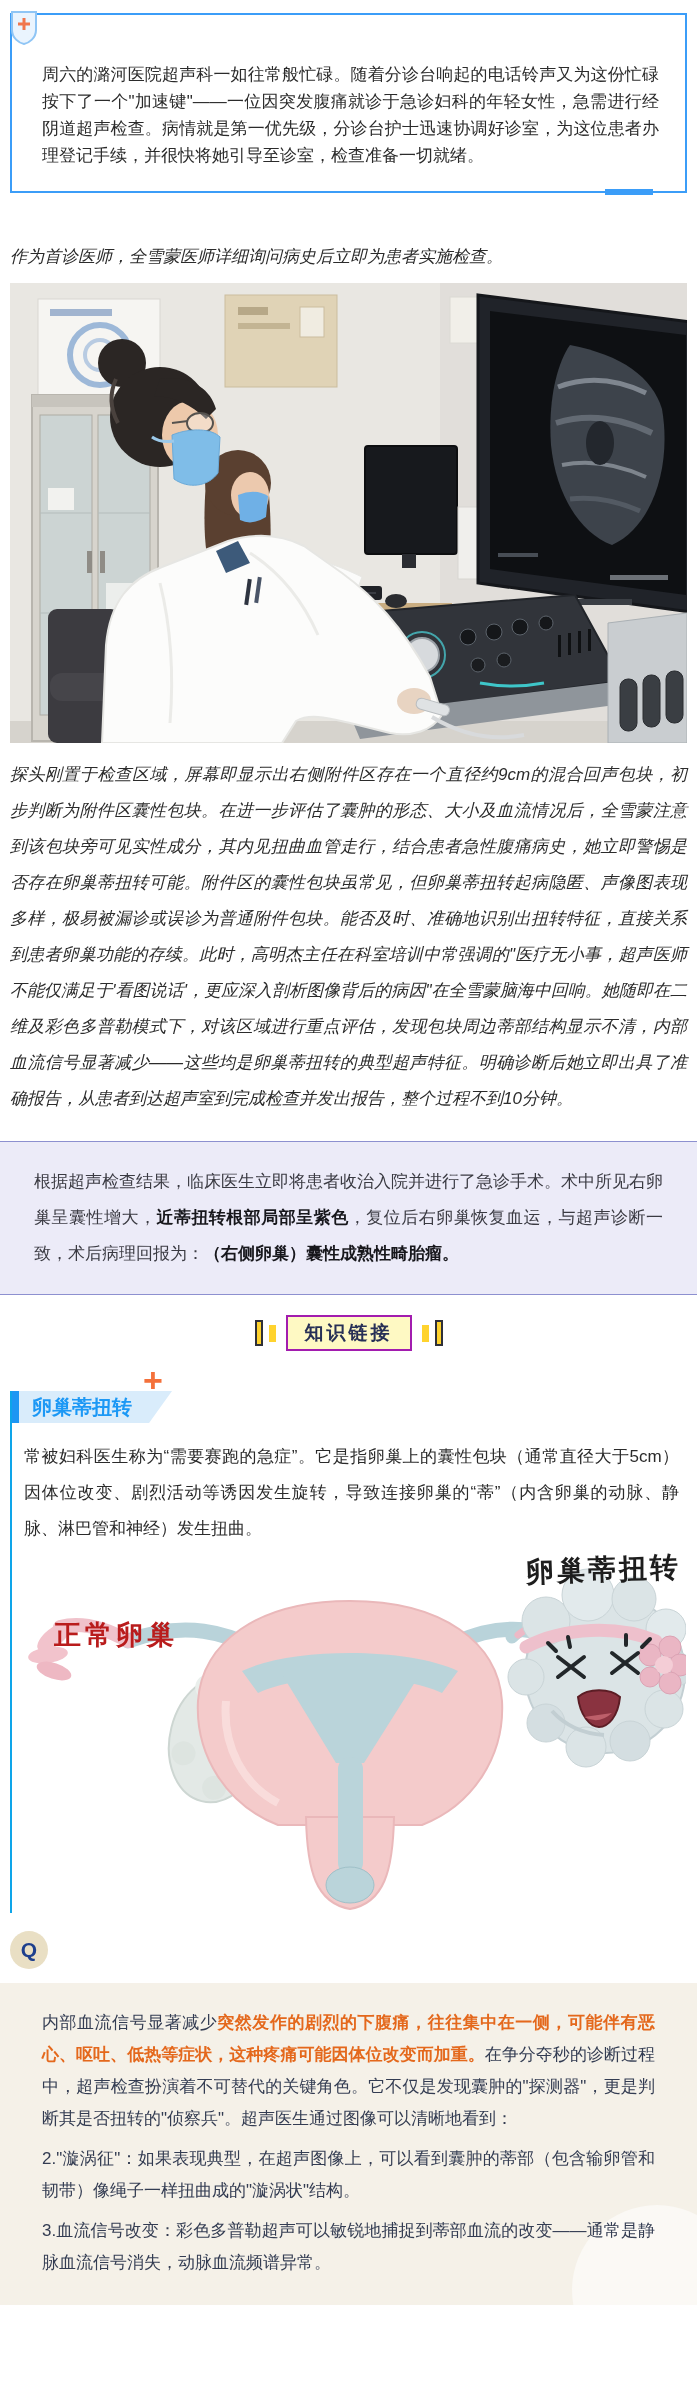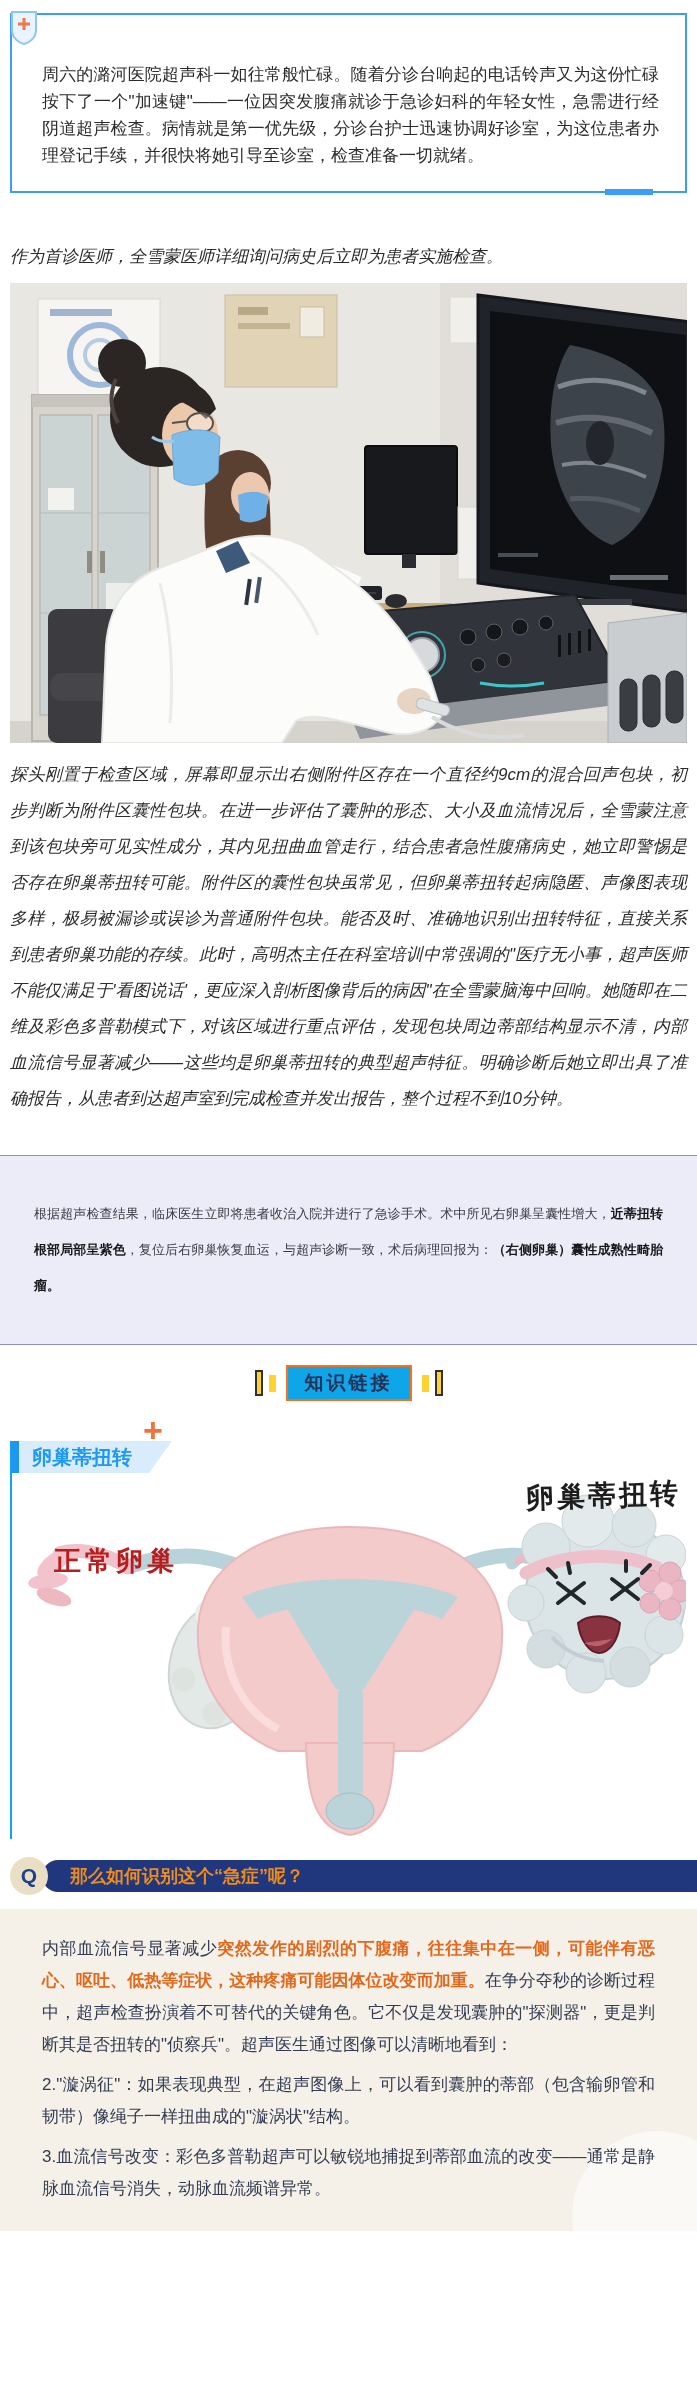--- a/index.html
+++ b/index.html
@@ -12,30 +12,30 @@
   .intro-box{position:relative;margin:13px 10px 0;border:2px solid #3b9df8;padding:38px 18px 14px 22px;
              font-size:17px;line-height:27px;text-align:justify;color:#2b2b2b;}
   .shield{position:absolute;top:-5px;left:-3px;width:30px;height:36px;}
   .intro-accent{position:absolute;bottom:-4px;right:32px;width:48px;height:6px;background:#3b9df8;}
 
   
   .photo{margin:8px 10px 0;height:460px;position:relative;overflow:hidden;background:#e9e7e2;}
   .photo svg{display:block;}
 
   
-  .result-box{margin-top:38px;background:#ecebf8;border-top:1px solid #8d90d0;border-bottom:1px solid #8d90d0;
-              padding:40px 34px;font-size:13px;line-height:36px;text-align:justify;color:#3a3a42;}
+  .result-box{margin-top:24px;background:#ecebf8;border-top:1px solid #8d90d0;border-bottom:1px solid #8d90d0;
+              padding:22px 34px;font-size:17px;line-height:36px;text-align:justify;color:#3a3a42;}
   .result-box b{color:#17171c;}
 
   
   .badge-row{margin-top:18px;display:flex;align-items:center;justify-content:center;height:40px;}
   .bar-tall{width:8px;height:26px;background:#ffd32e;border:2px solid #2f3038;box-sizing:border-box;}
   .bar-short{width:7px;height:17px;background:#ffd32e;}
   .badge-row .gap{width:6px;}
-  .kn-badge{margin:0 10px;background:#0ea5e9;border:2px solid #f97316;padding:5px 17px;
+  .kn-badge{margin:0 10px;background:#fef9c3;border:2px solid #a21caf;padding:5px 17px;
             font-size:19px;font-weight:700;color:#273056;letter-spacing:3px;line-height:22px;}
 
   
   .kn-section{margin:38px 10px 0;border-left:2px solid #0ea5e9;}
   .kn-header{position:relative;height:32px;margin-top:2px;}
   .kn-bar{position:absolute;left:0;top:0;width:7px;height:32px;background:#1e96f3;}
   .kn-title-bg{position:absolute;left:7px;top:0;height:32px;background:#d9ecfb;
                clip-path:polygon(0 0,100% 0,85% 100%,0 100%);padding:0 40px 0 13px;
                display:flex;align-items:center;font-size:20px;font-weight:700;color:#1c98f5;}
   .kn-plus{position:absolute;left:131px;top:-26px;color:#f4713b;font-size:34px;font-weight:700;line-height:30px;}
@@ -213,20 +213,21 @@
     <span class="gap"></span>
     <span class="bar-tall"></span>
   </div>
 
   <div class="kn-section">
     <div class="kn-header">
       <span class="kn-bar"></span>
       <span class="kn-title-bg">卵巢蒂扭转</span>
       <span class="kn-plus">+</span>
     </div>
+    <p class="kn-text">常被妇科医生称为“需要赛跑的急症”。它是指卵巢上的囊性包块（通常直径大于5cm）因体位改变、剧烈活动等诱因发生旋转，导致连接卵巢的“蒂”（内含卵巢的动脉、静脉、淋巴管和神经）发生扭曲。</p>
 
     <div class="illus">
       <svg width="674" height="362" viewBox="0 0 674 362">
         <g>
           <path d="M262,108 C215,78 170,70 116,90" stroke="#b9d3da" stroke-width="15" fill="none" stroke-linecap="round"></path>
           <path d="M414,108 C456,82 488,74 522,80" stroke="#b9d3da" stroke-width="15" fill="none" stroke-linecap="round"></path>
         </g>
         <g>
           <path d="M116,90 C95,78 72,70 48,76" stroke="#f0c2cb" stroke-width="14" fill="none" stroke-linecap="round"></path>
           <ellipse cx="42" cy="86" rx="20" ry="9" fill="#f2c3cc" transform="rotate(-38 42 86)"></ellipse>
@@ -295,21 +296,20 @@
         </g>
       </svg>
       <span class="illus-label-left">正常卵巢</span>
       <span class="illus-label-right">卵巢蒂扭转</span>
     </div>
 
   </div>
 
   <div class="q-row">
     <span class="q-circle">Q</span>
-    <div class="q-bar">那么如何识别这个“急症”呢？</div>
   </div>
 
   <div class="answer-box">
     <p class="ans-item"><span>内部血流信号显著减少</span><span class="hl">突然发作的剧烈的下腹痛，往往集中在一侧，可能伴有恶心、呕吐、低热等症状，这种疼痛可能因体位改变而加重。</span><span>在争分夺秒的诊断过程中，超声检查扮演着不可替代的关键角色。它不仅是发现囊肿的"探测器"，更是判断其是否扭转的"侦察兵"。超声医生通过图像可以清晰地看到：</span></p>
     <p class="ans-item">2."漩涡征"：如果表现典型，在超声图像上，可以看到囊肿的蒂部（包含输卵管和韧带）像绳子一样扭曲成的"漩涡状"结构。</p>
     <p class="ans-item">3.血流信号改变：彩色多普勒超声可以敏锐地捕捉到蒂部血流的改变——通常是静脉血流信号消失，动脉血流频谱异常。</p>
   </div>
 
 </div>
 

